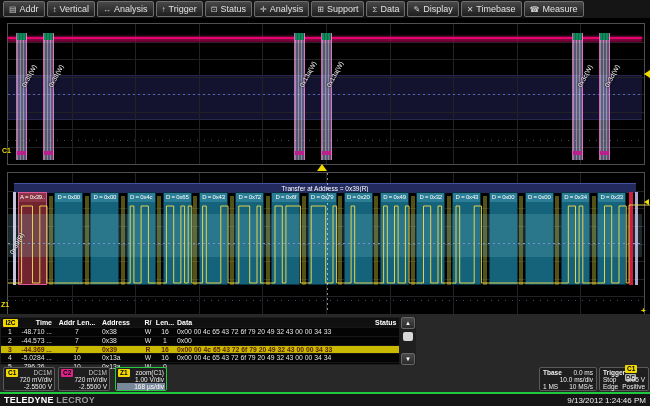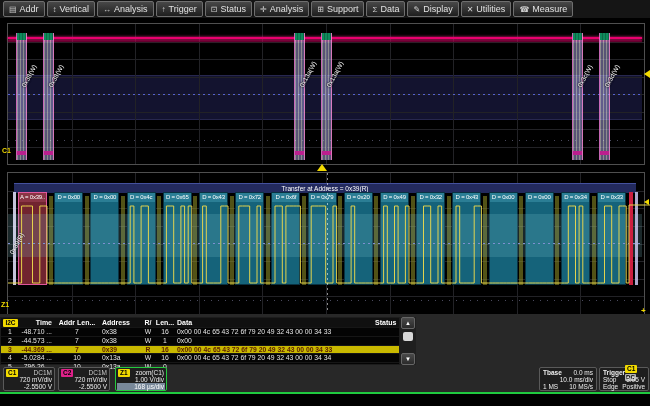--- a/index.html
+++ b/index.html
@@ -153,21 +153,21 @@
       <div class="mbtn">
         <span class="micon">Σ</span>
         <span>Data</span>
       </div>
       <div class="mbtn">
         <span class="micon">✎</span>
         <span>Display</span>
       </div>
       <div class="mbtn">
         <span class="micon">✕</span>
-        <span>Utilities</span>
+        <span>Timebase</span>
       </div>
       <div class="mbtn">
         <span class="micon">☎</span>
         <span>Measure</span>
       </div>
     </div>
 
   <div id="grid1" class="grid">
     <div id="navyband" style="position:absolute;left:0;width:634px;top:51px;"></div>
   <div class="glv" style="left: 63.6px;"></div>
@@ -451,13 +451,20 @@
         <span>Stop</span>
       <span>3.05 V</span>
       </div>
     <div class="ibr">
         <span>Edge</span>
       <span>Positive</span>
       </div>
   </div>
 
   <div id="greenline"></div>
+  <div id="footer">
+    <span id="brand">
+      <span class="t">TELEDYNE</span>
+      <span class="l">LECROY</span>
+    </span>
+    <span id="clock">9/13/2012 1:24:46 PM</span>
+  </div>
 </div>
 
 </body></html>

